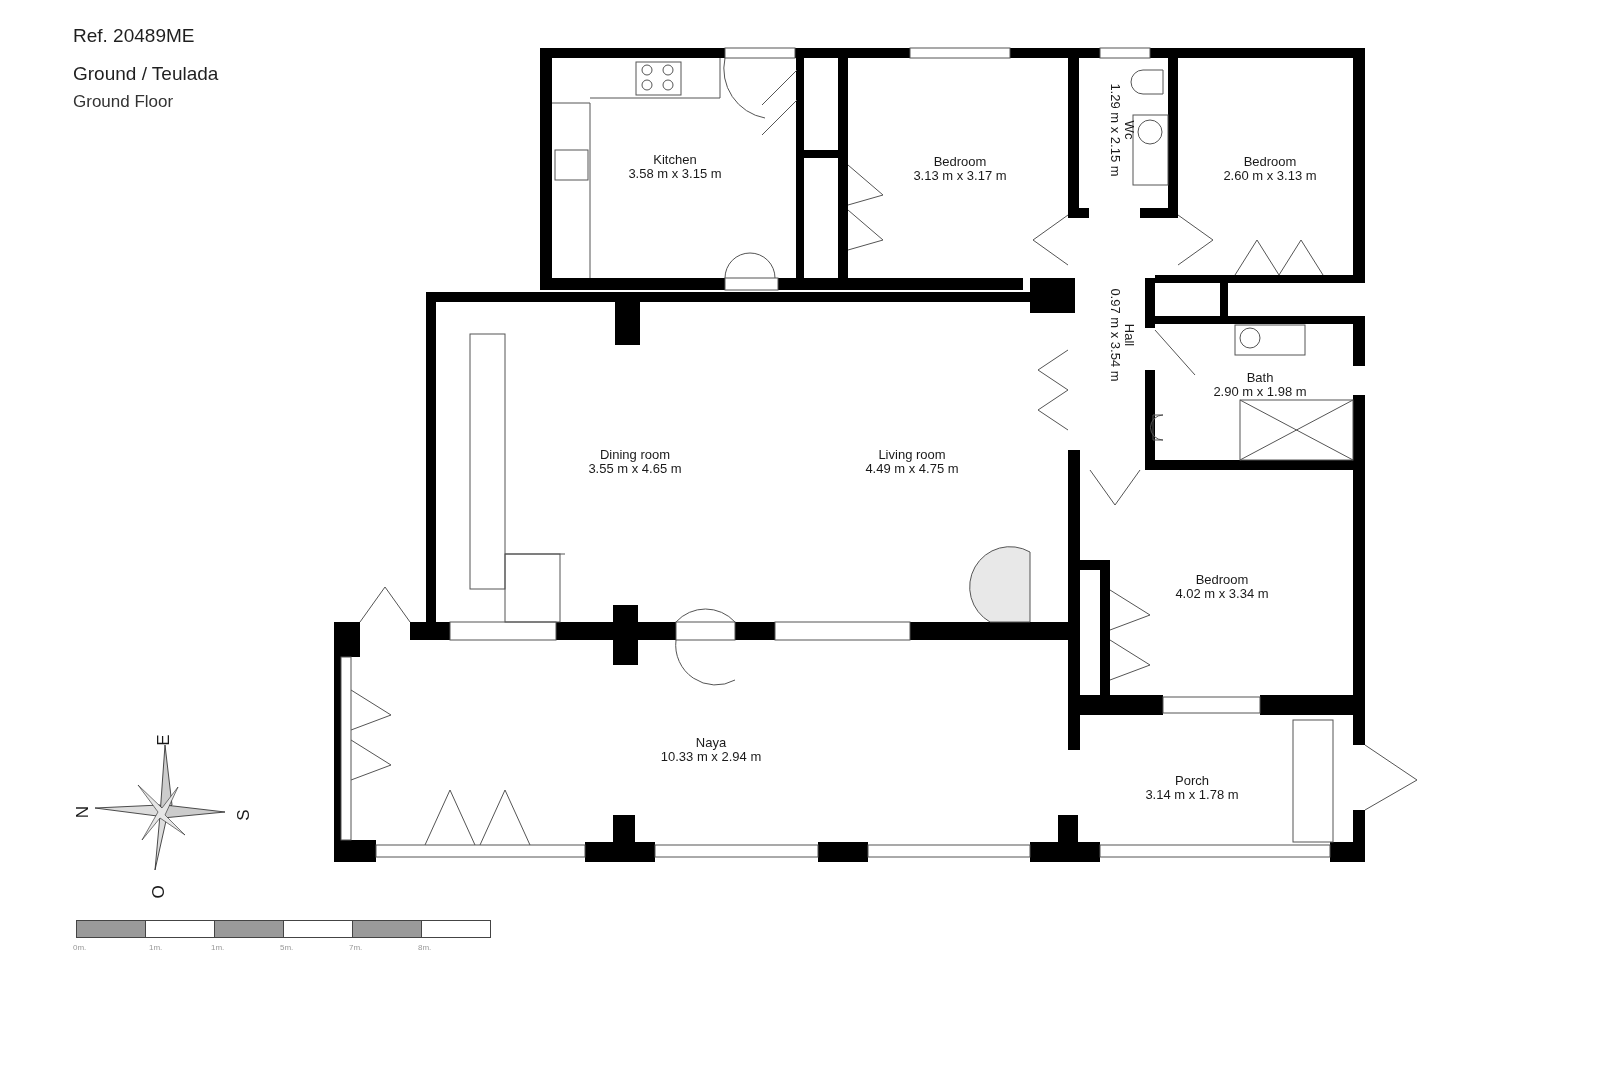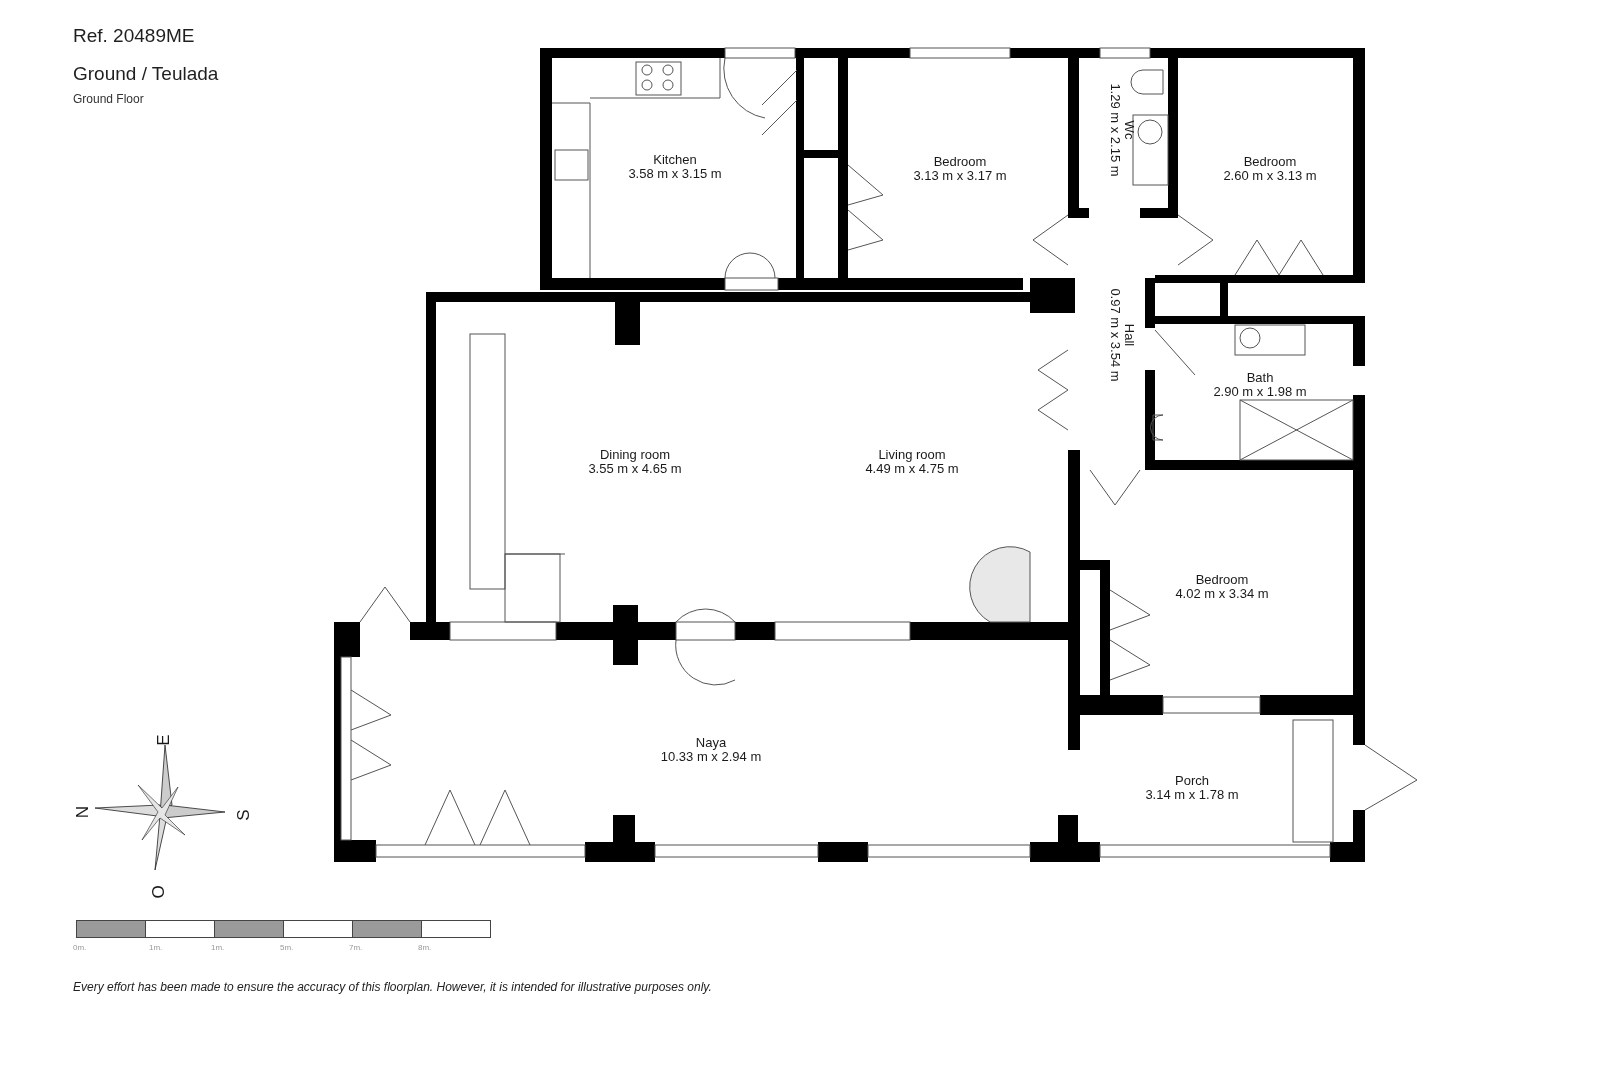--- a/index.html
+++ b/index.html
@@ -1,20 +1,20 @@
 <!DOCTYPE html>
 <html><head>
 <meta charset="utf-8">
 <style>
   html, body { margin:0; padding:0; background:#ffffff; }
   body { width:1600px; height:1067px; position:relative; overflow:hidden; font-family:"Liberation Sans", sans-serif; color:#1a1a1a; }
   .title1, .title2 { position:absolute; left:73px; font-size:19px; line-height:32px; color:#1f1f1f; }
   .title1 { top:20px; }
   .title2 { top:58px; }
-  .title3 { position:absolute; left:73px; top:92px; font-size:12px; color:#333; }
+  .title3 { position:absolute; left:73px; top:92px; font-size:17px; color:#333; }
   svg.plan { position:absolute; left:0; top:0; }
   .room-label { font-family:"Liberation Sans", sans-serif; font-size:13px; fill:#1a1a1a; text-anchor:middle; }
   .compass-letter { font-family:"Liberation Sans", sans-serif; font-size:17px; fill:#1a1a1a; text-anchor:middle; }
   .scale { position:absolute; left:76px; top:920px; display:flex; border:1px solid #444; }
   .scale .seg { width:68px; height:16px; border-right:1px solid #444; }
   .scale .seg:last-child { border-right:none; }
   .scale .seg.grey { background:#9a9a9a; }
   .scale .seg.white { background:#fff; }
   .scale-labels { position:absolute; left:73px; top:943px; width:420px; height:12px; }
   .scale-labels span { position:absolute; font-size:8px; color:#999; }
@@ -210,14 +210,13 @@
 <div class="scale-labels">
   <span style="left:0px">0m.</span>
   <span style="left:76px">1m.</span>
   <span style="left:138px">1m.</span>
   <span style="left:207px">5m.</span>
   <span style="left:276px">7m.</span>
   <span style="left:345px">8m.</span>
 </div>
 
 <div class="disclaimer">
-  <div>Every effort has been made to ensure the accuracy of this floorplan. However, it is intended for illustrative purposes only.</div>
 </div>
 
 </body></html>

